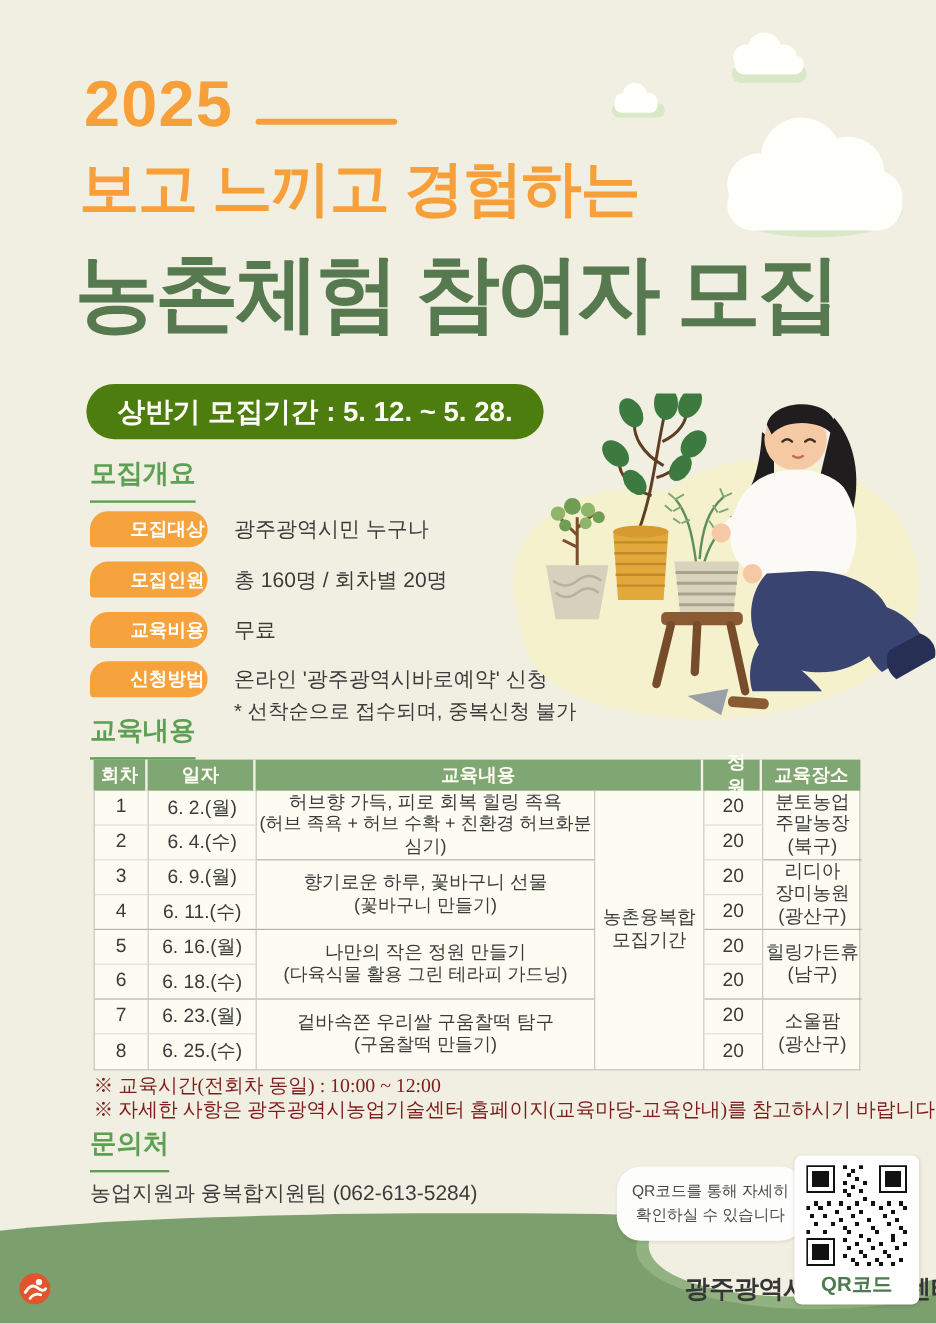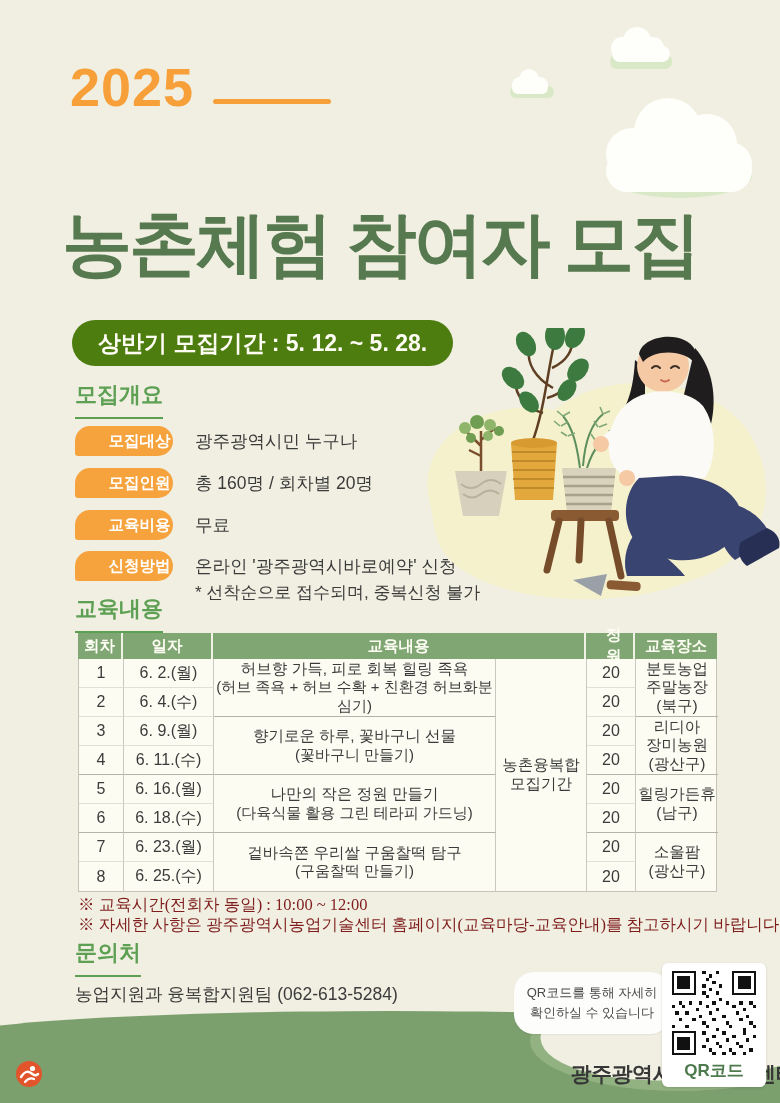--- a/index.html
+++ b/index.html
@@ -92,20 +92,21 @@
       <circle cx="202" cy="136" r="26" fill="#FEFEFA"></circle>
         <circle cx="238" cy="114" r="34" fill="#FEFEFA"></circle>
         <circle cx="277" cy="126" r="30" fill="#FEFEFA"></circle>
         <circle cx="300" cy="146" r="22" fill="#FEFEFA"></circle>
       <rect x="176" y="132" width="146" height="42" rx="21" fill="#FEFEFA"></rect>
     </g>
   </svg>
 
   <div class="year">2025</div>
   <div class="year-line"></div>
+  <div class="subtitle">보고 느끼고 경험하는</div>
   <div class="main-title">농촌체험 참여자 모집</div>
   <div class="period-pill">상반기 모집기간 : 5. 12. ~ 5. 28.</div>
 
   <div class="sec-heading h-overview">모집개요</div>
 
   <div class="ov-row" style="top:426px;">
     <div class="ov-label">모집대상</div>
     <div class="ov-value">광주광역시민 누구나</div>
   </div>
   <div class="ov-row" style="top:468px;">

